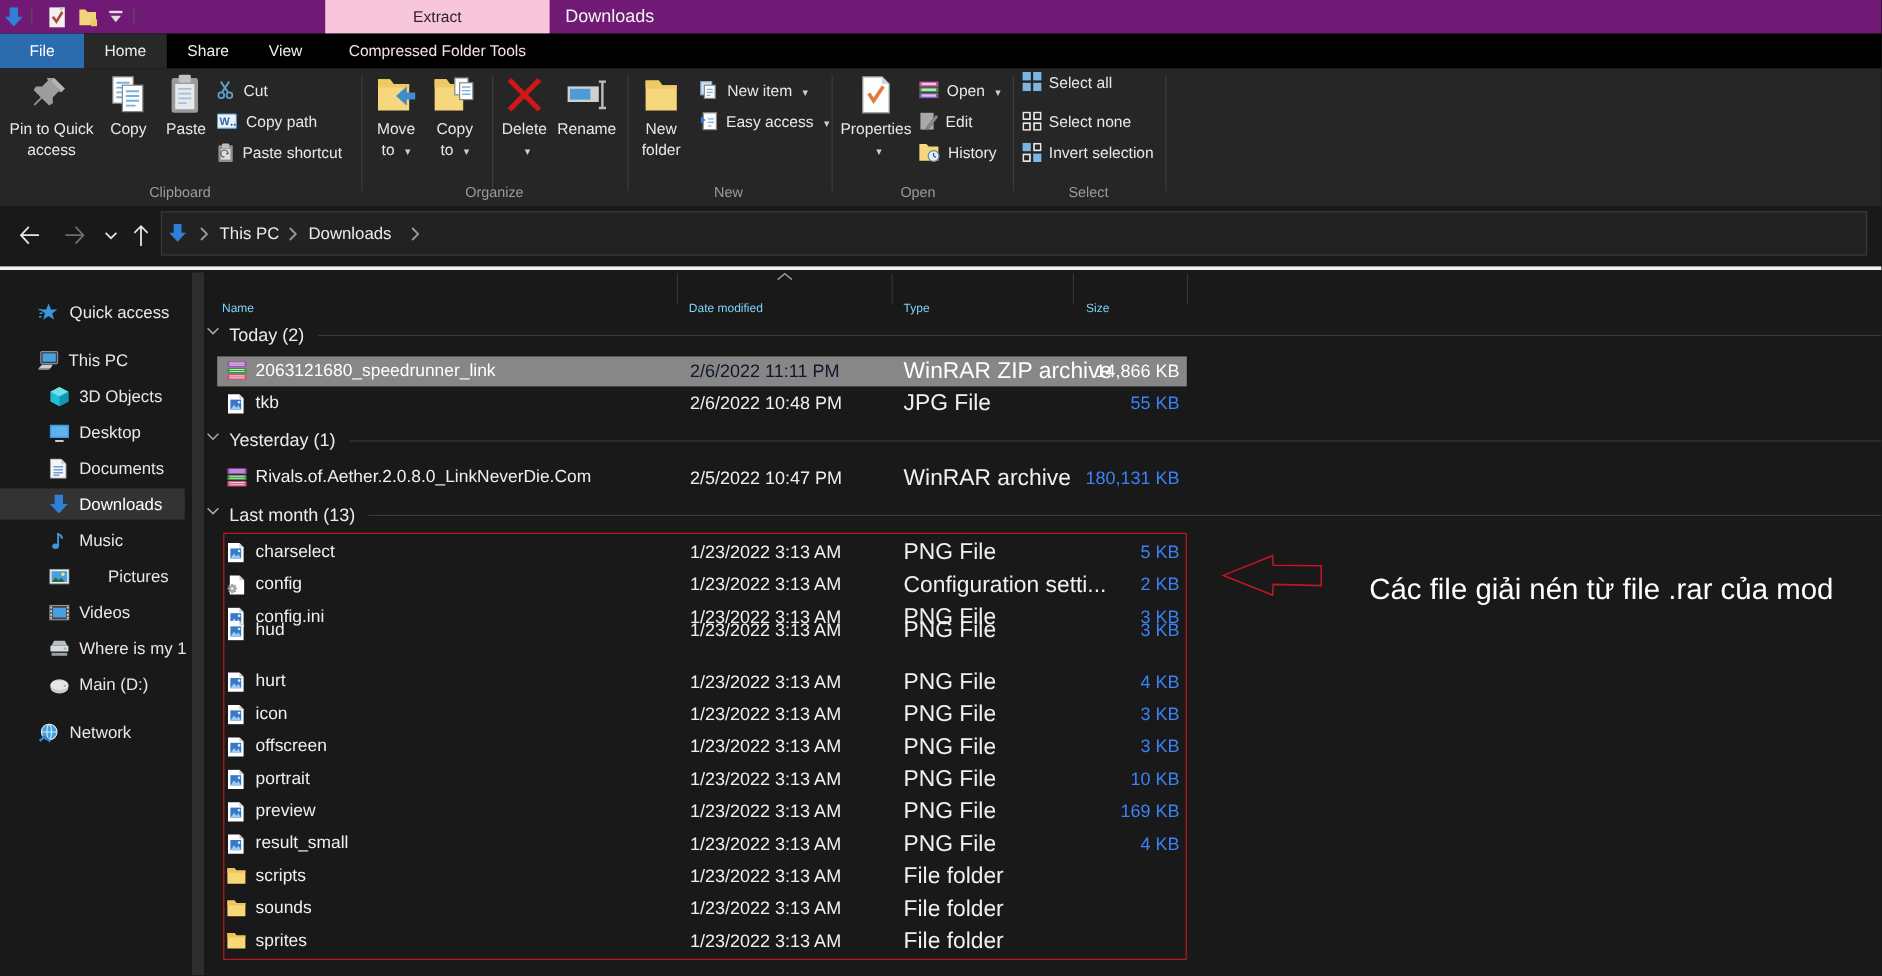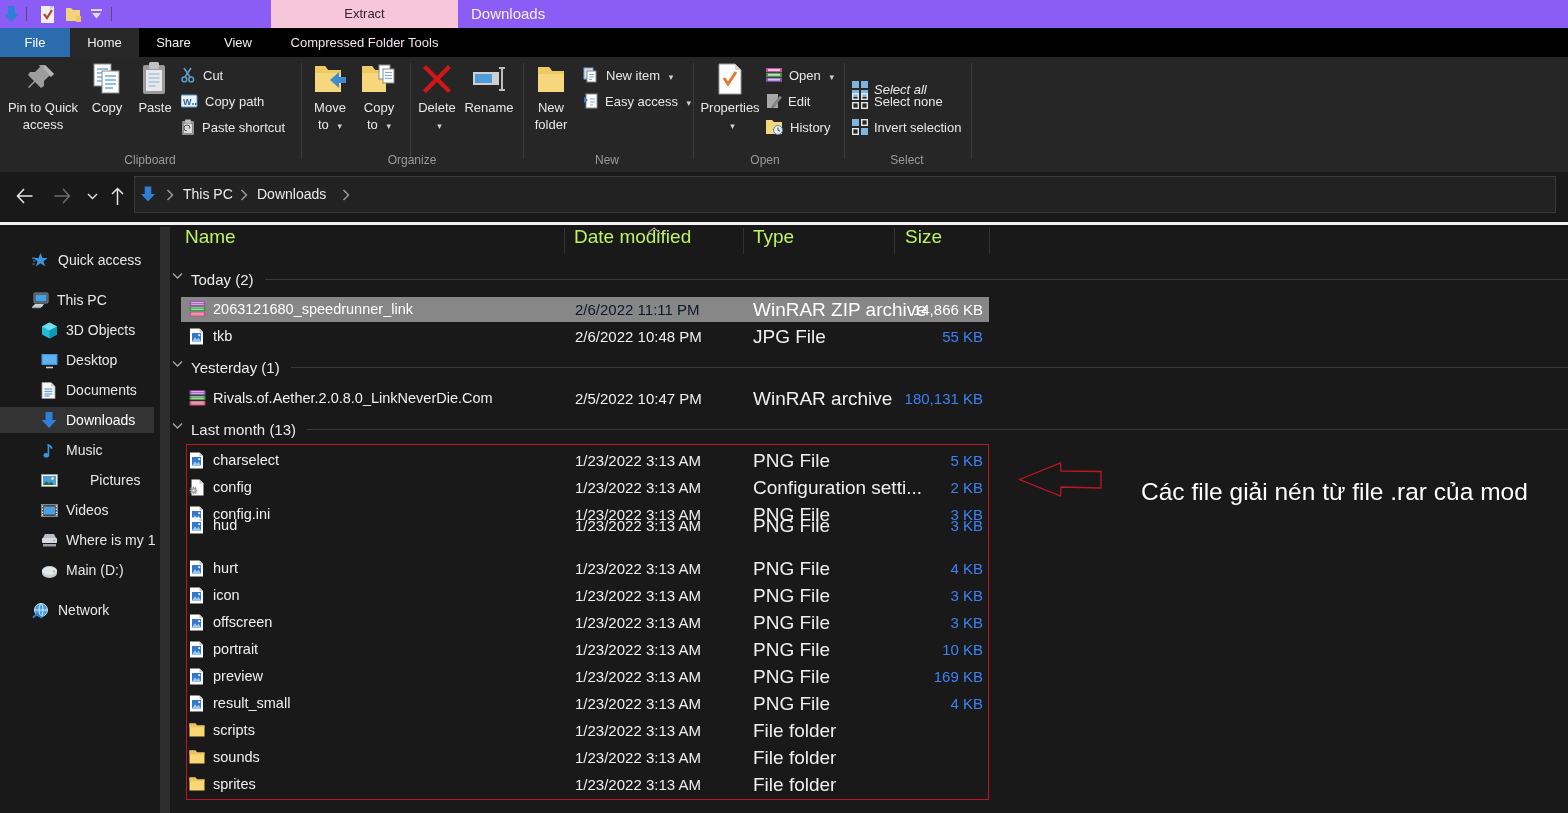--- a/index.html
+++ b/index.html
@@ -1,42 +1,42 @@
 <!DOCTYPE html>
 <html><head>
 <meta charset="utf-8">
 <style>
 * { margin:0; padding:0; box-sizing:border-box; }
 html,body { width:1568px; height:813px; overflow:hidden; background:#191919;
   font-family:"Liberation Sans", sans-serif; }
 .abs { position:absolute; }
 #stage { position:relative; width:1568px; height:813px; background:#191919; }
 
-#titlebar { left:0; top:0; width:1568px; height:28px; background:#8b5cf6; }
+#titlebar { left:0; top:0; width:1568px; height:28px; background:#701a75; }
 #tabrow { left:0; top:28px; width:1568px; height:29px; background:#000; }
 .tabtxt { position:absolute; top:0; height:29px; line-height:29px; font-size:13px; color:#eee; text-align:center; }
 
 #ribbon { left:0; top:57px; width:1568px; height:115px; background:#262626; }
 .rsep { position:absolute; top:6px; width:1px; height:96px; background:#3c3c3c; }
 .glabel { position:absolute; top:96px; font-size:12px; color:#9b9b9b; text-align:center; transform:translateX(-50%); }
 .bigbtn { position:absolute; top:4px; text-align:center; color:#e8e8e8; font-size:13px; }
 .bigbtn .ic { height:36px; display:flex; align-items:center; justify-content:center; }
 .bigbtn .lbl { line-height:17px; margin-top:2px; }
 .smallrow { position:absolute; height:18px; display:flex; align-items:center; color:#e8e8e8; font-size:13px; white-space:nowrap; }
 .smallrow svg, .smallrow .si { margin-right:6px; }
 .caret { display:inline-block; margin-left:5px; font-size:9px; color:#cfcfcf; }
 
 #navbar { left:0; top:172px; width:1568px; height:50px; background:#191919; }
 #addrbox { position:absolute; left:134px; top:4px; width:1422px; height:37px; background:#222; border:1px solid #3a3a3a; }
 #whiteline { left:0; top:222px; width:1568px; height:3px; background:#f2f2f2; }
 
 #content { left:0; top:225px; width:1568px; height:588px; background:#191919; }
 #sidestrip { position:absolute; left:160px; top:2px; width:10px; height:586px; background:#2d2d2d; }
 .nav-item { position:absolute; height:26px; display:flex; align-items:center; color:#e8e8e8; font-size:14px; white-space:nowrap; }
-.hdr { position:absolute; top:0; height:24px; line-height:24px; color:#bef264; font-size:19px; }
+.hdr { position:absolute; top:21px; height:24px; line-height:24px; color:#7dd3fc; font-size:10px; }
 .hsep { position:absolute; top:3px; width:1px; height:26px; background:#333; }
 .grp { position:absolute; height:24px; color:#ebebeb; font-size:15px; }
 .grp .chev { position:absolute; left:-19px; top:5px; }
 .grp .glinex { flex:1; height:1px; background:#393939; margin-left:11px; }
 .frow { position:absolute; left:181px; width:808px; height:25px; }
 .frow .fic { position:absolute; left:8px; top:4px; }
 .frow .fname { position:absolute; left:32px; top:0; height:25px; line-height:25px; font-size:14.5px; color:#f0f0f0; white-space:nowrap; }
 .frow .fdate { position:absolute; left:394px; top:0; height:25px; line-height:25px; font-size:15px; color:#f0f0f0; }
 .frow .ftype { position:absolute; left:572px; top:0; height:25px; line-height:25px; font-size:19px; color:#f0f0f0; }
 .frow .fsize { position:absolute; right:6px; top:0; height:25px; line-height:25px; font-size:15px; color:#3b82f6; text-align:right; }
@@ -268,21 +268,21 @@
       <svg width="18" height="16" viewBox="0 0 18 16">
         <path d="M0 1 h6 l2 2 h8 v12 h-16 z" fill="#f6d77d"></path>
         <circle cx="12" cy="11" r="4.5" fill="#e9edf2" stroke="#5b87ab"></circle>
         <path d="M12 8.5 v2.5 l2 1.2" stroke="#35607f" stroke-width="1.1" fill="none"></path>
       </svg>
         <span>History</span>
     </div>
     <div class="glabel" style="left:765px;">Open</div>
     <div class="rsep" style="left:844px;"></div>
 
-    <div class="smallrow" style="left:852px;top:23px;font-style:italic;">
+    <div class="smallrow" style="left:852px;top:2px;">
       <svg width="16" height="16" viewBox="0 0 16 16">
         <rect x="0" y="0" width="7" height="7" fill="#7db4e0"></rect>
           <rect x="9" y="0" width="7" height="7" fill="#7db4e0"></rect>
         <rect x="0" y="9" width="7" height="7" fill="#7db4e0"></rect>
           <rect x="9" y="9" width="7" height="7" fill="#7db4e0"></rect>
       </svg>
         <span>Select all</span>
     </div>
     <div class="smallrow" style="left:852px;top:35px;">
       <svg width="16" height="16" viewBox="0 0 16 16">

